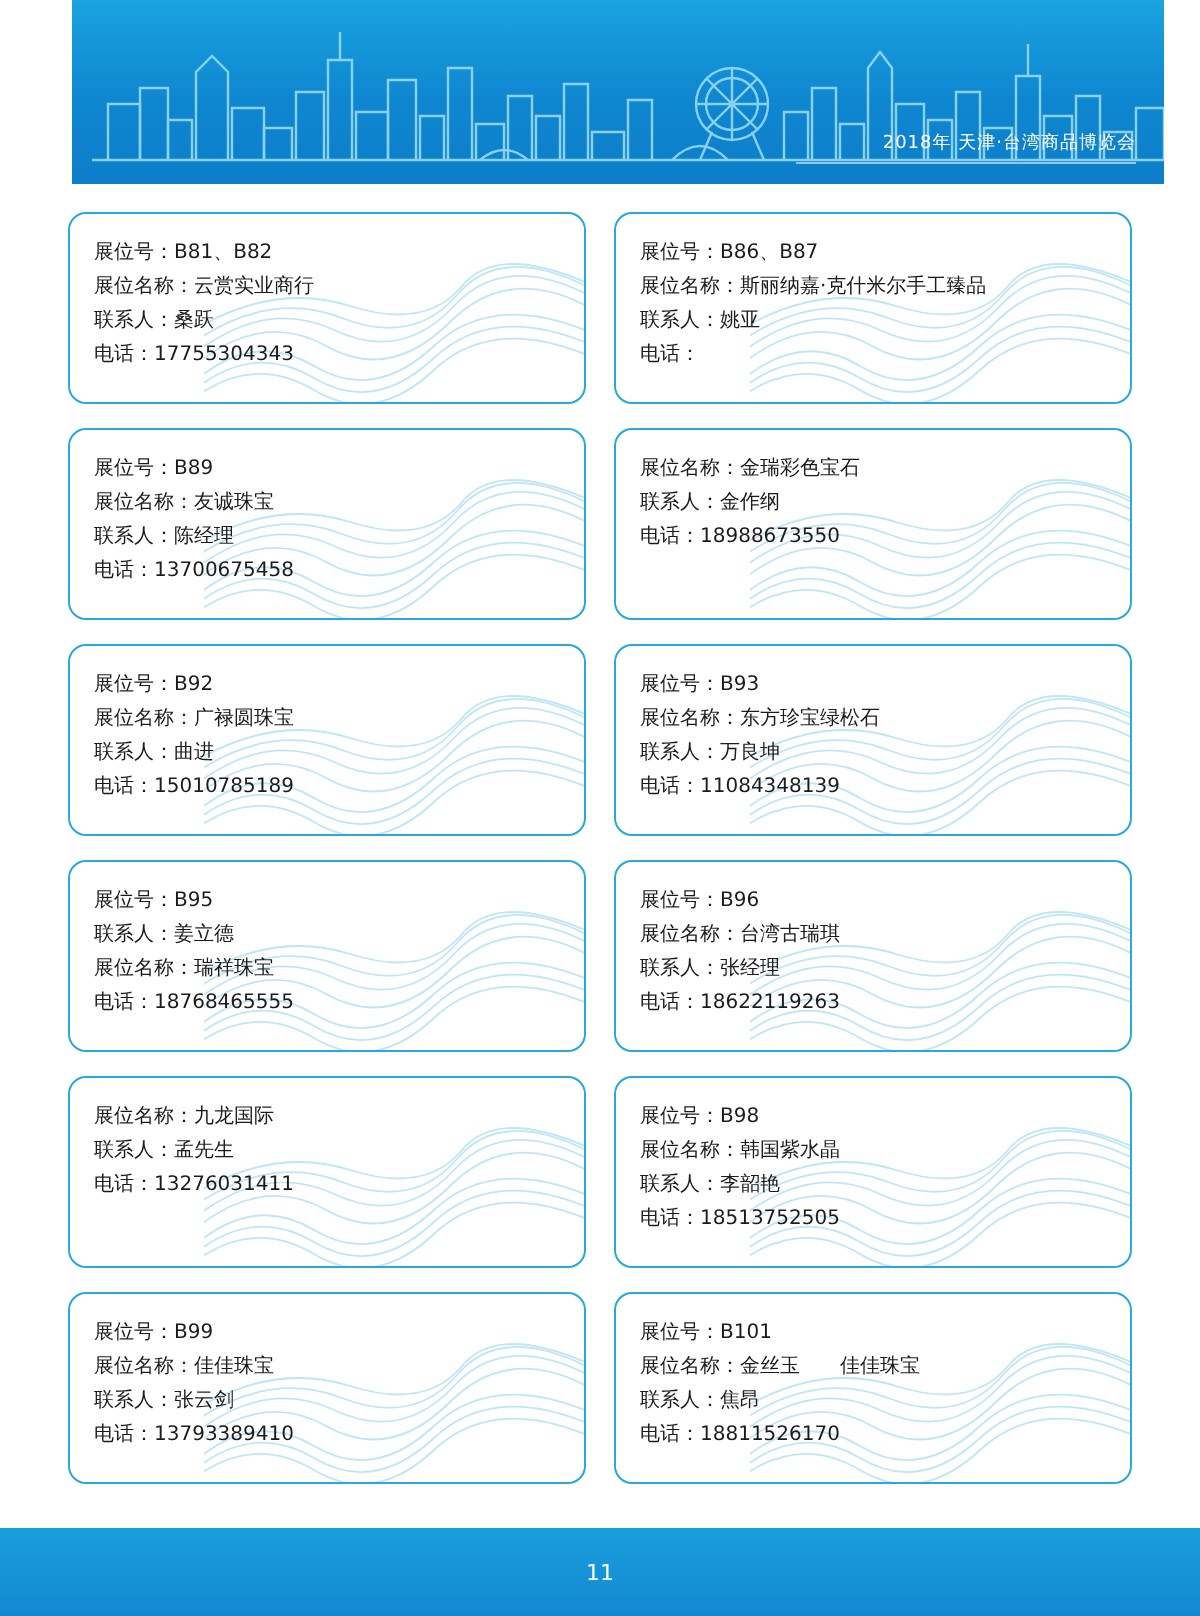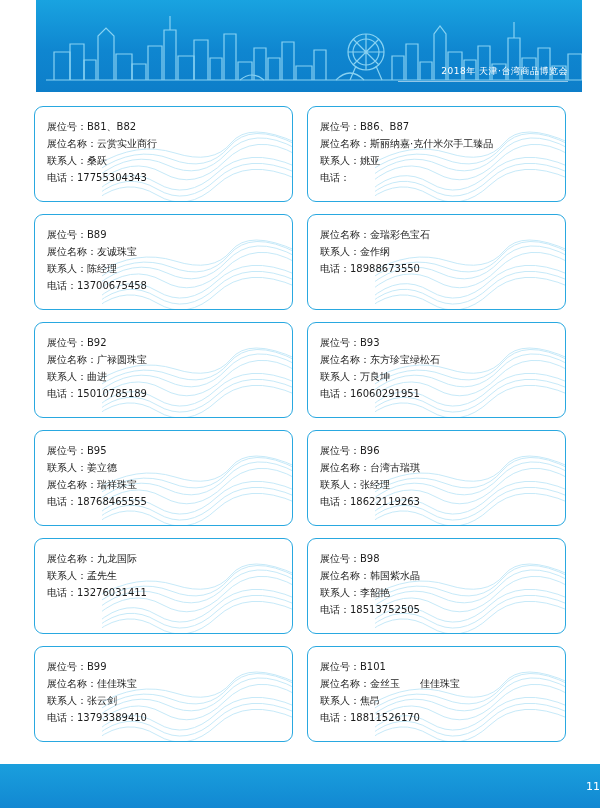--- a/index.html
+++ b/index.html
@@ -101,21 +101,21 @@
   .footer {
     position: absolute;
     left: 0;
     bottom: 0;
     width: 600px;
     height: 44px;
     background: linear-gradient(180deg, #1a9fdd 0%, #1288d2 100%);
     color: #ffffff;
     display: flex;
     align-items: center;
-    justify-content: flex-end;
+    justify-content: center;
     font-size: 11px;
   }
 </style>
 </head>
 <body>
 
 <div class="header">
   <svg class="skyline" viewBox="0 0 600 92" preserveAspectRatio="none">
     <g fill="none" stroke="#8fd6f4" stroke-width="1.2" opacity="0.95">
 
@@ -271,21 +271,21 @@
           <path d="M-5 68 q30 -22 60 -4 t60 -10 t80 -6"></path>
           <path d="M-5 52 q34 -28 66 -10 t62 -12 t72 -6"></path>
           <path d="M-5 46 q36 -28 70 -12 t60 -12 t70 -4"></path>
           <path d="M-5 40 q38 -26 74 -12 t58 -12 t68 -2"></path>
           <path d="M-5 34 q40 -24 78 -12 t56 -10 t66 0"></path>
         </g>
       </svg>
       <div class="row"><span class="lbl">展位号：</span><span class="val">B93</span></div>
       <div class="row"><span class="lbl">展位名称：</span><span class="val">东方珍宝绿松石</span></div>
       <div class="row"><span class="lbl">联系人：</span><span class="val">万良坤</span></div>
-      <div class="row"><span class="lbl">电话：</span><span class="val">16060291951</span></div>
+      <div class="row"><span class="lbl">电话：</span><span class="val">11084348139</span></div>
     </div>
 
     <div class="card">
       <svg class="waves" viewBox="0 0 190 70" preserveAspectRatio="none">
         <g fill="none" stroke="#bfe6f7" stroke-width="0.9">
           <path d="M-5 60 q30 -26 60 -8 t60 -10 t80 -6"></path>
           <path d="M-5 64 q30 -24 60 -6 t60 -10 t80 -6"></path>
           <path d="M-5 68 q30 -22 60 -4 t60 -10 t80 -6"></path>
           <path d="M-5 52 q34 -28 66 -10 t62 -12 t72 -6"></path>
           <path d="M-5 46 q36 -28 70 -12 t60 -12 t70 -4"></path>

